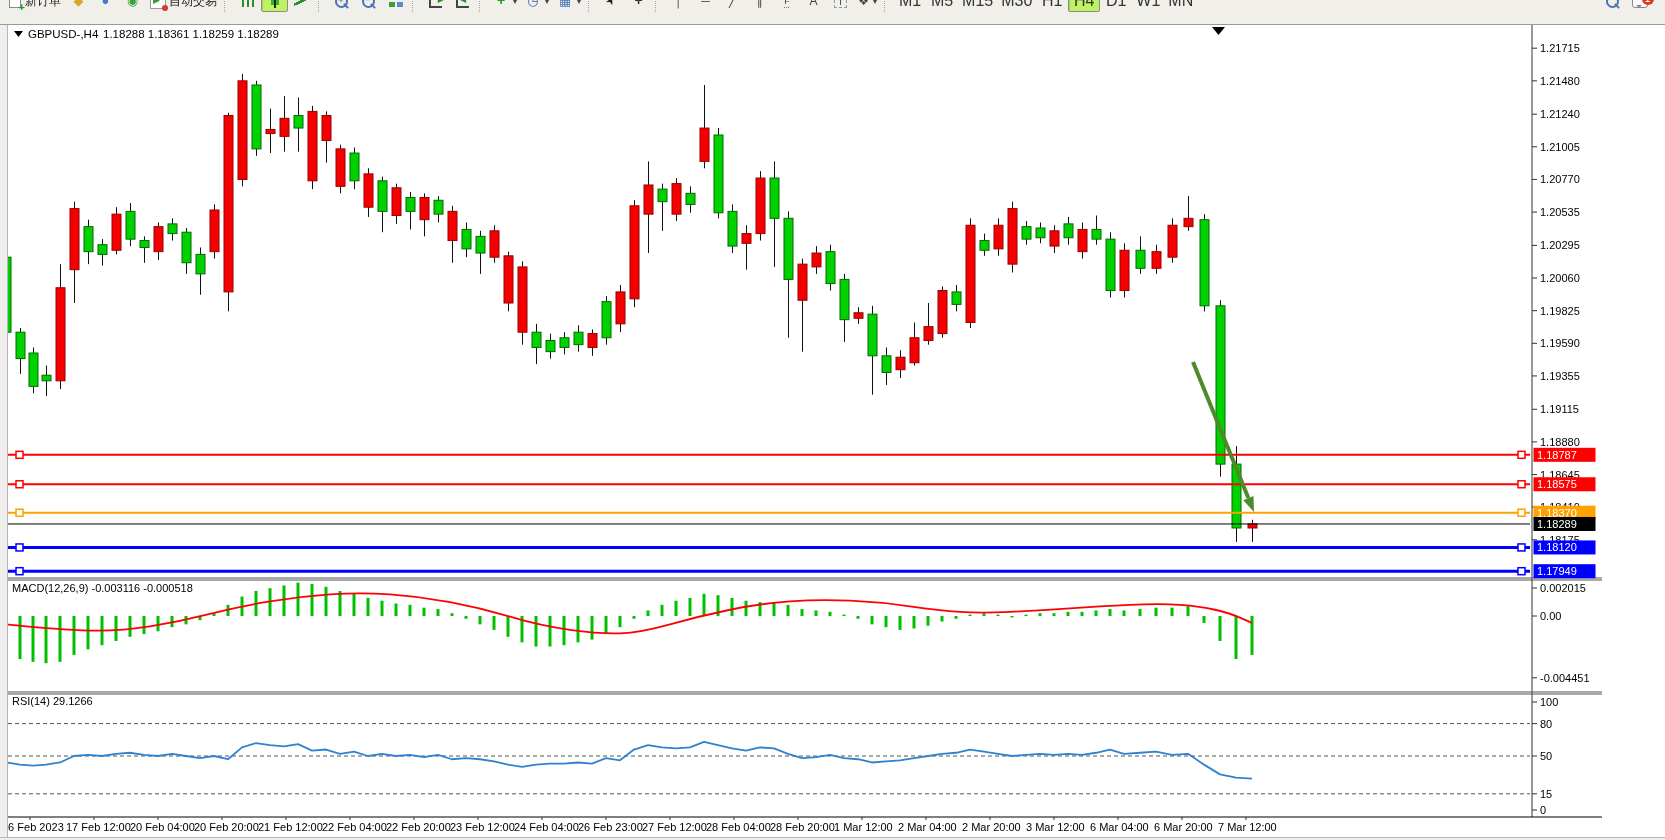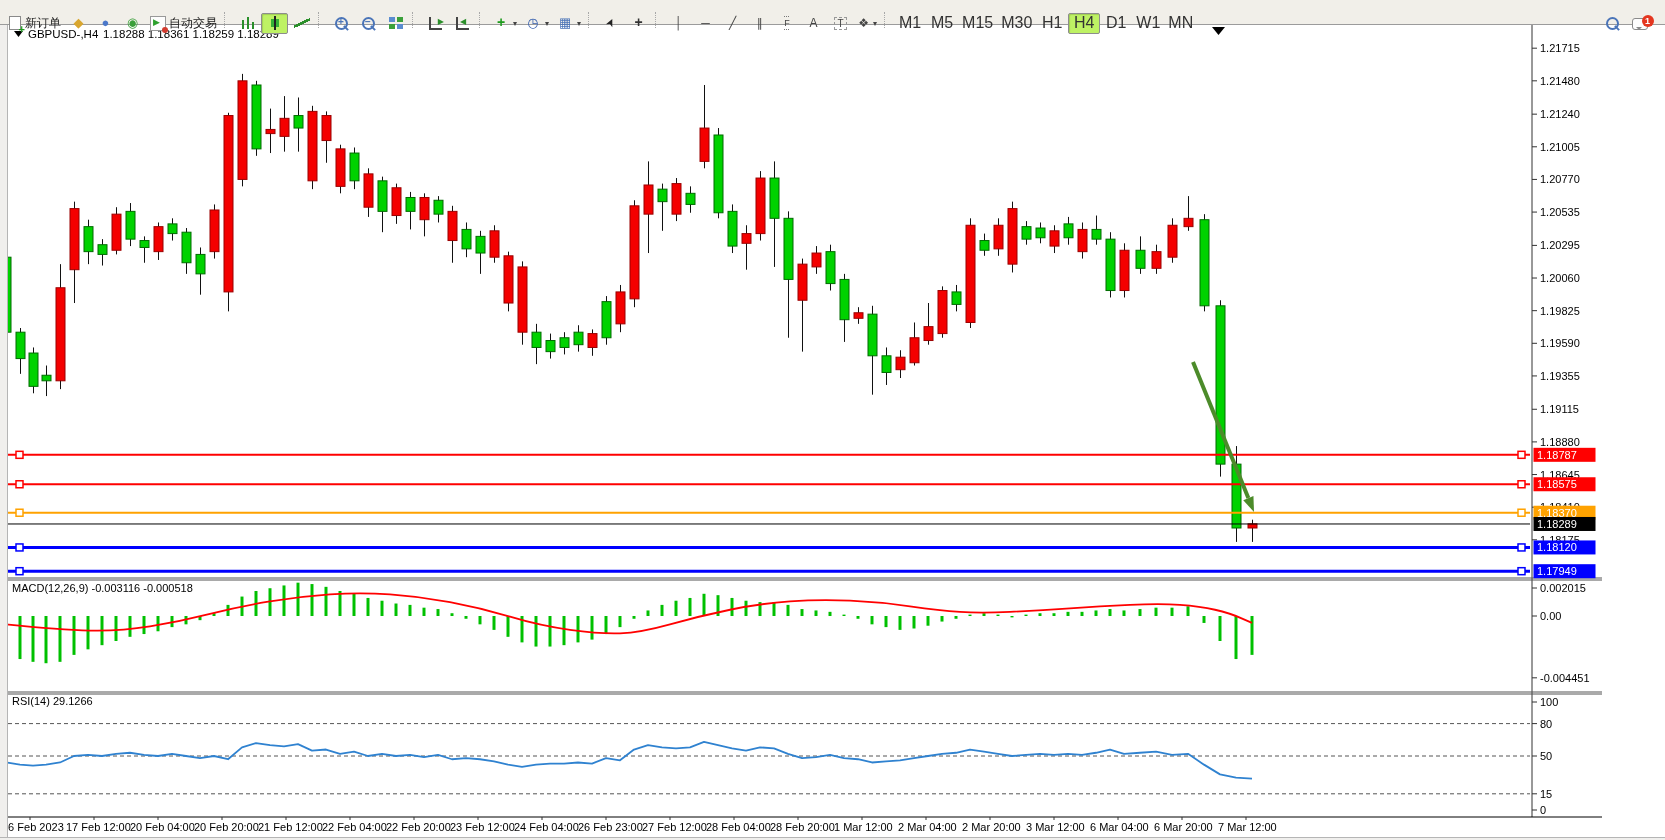--- a/index.html
+++ b/index.html
@@ -1,19 +1,19 @@
 <!DOCTYPE html>
 <html><head>
 <meta charset="utf-8">
 <style>
   html,body{margin:0;padding:0;width:1665px;height:840px;overflow:hidden;background:#fff;
     font-family:"Liberation Sans","DejaVu Sans",sans-serif;}
   
   .toolbar{position:absolute;left:0;top:0;width:1665px;height:23px;background:#f1efe9;
-    border-bottom:1px solid #9b9b9b;display:flex;align-items:flex-start;padding:12px 4px;box-sizing:border-box;z-index:5;}
+    border-bottom:1px solid #9b9b9b;display:flex;align-items:flex-end;padding:12px 4px;box-sizing:border-box;z-index:5;}
   .tgroup{display:flex;align-items:center;height:22px;}
   .sep{width:4px;height:16px;border-left:1px dotted #a8a8a8;margin:0 5px 0 3px;}
   .tbtn{height:19px;min-width:19px;padding:0 3px;display:flex;align-items:center;justify-content:center;
     font-size:12px;color:#222;border:1px solid transparent;border-radius:2px;gap:3px;cursor:default;}
   .tbtn.active{background:#bef264;border:1px solid #8d8d8d;box-shadow:inset 1px 1px 1px rgba(0,0,0,.15);}
   .tbtn .lbl{font-size:12px;}
   .tf{font-size:16px;color:#333;min-width:24px;}
   .dd{font-size:8px;color:#444;margin-left:1px;}
   .spacer{flex:1;}
   

